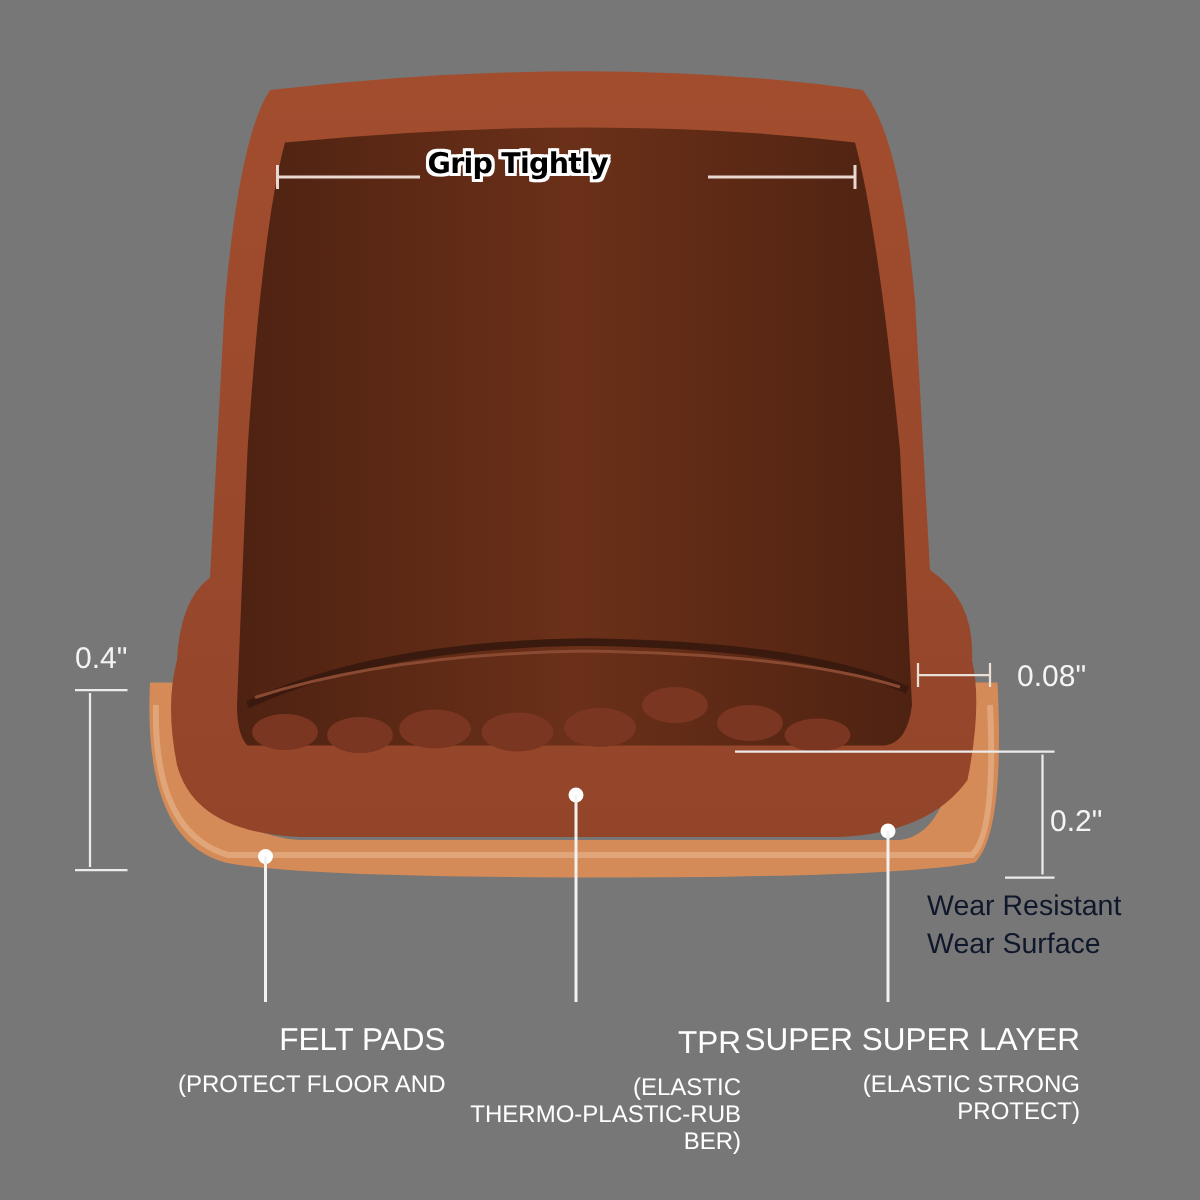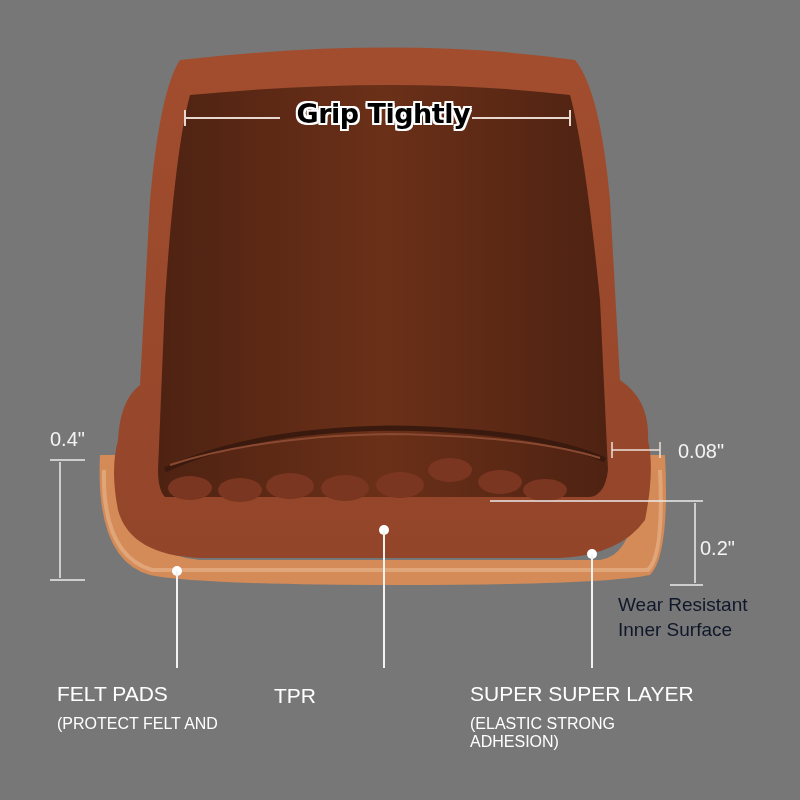--- a/index.html
+++ b/index.html
@@ -1,27 +1,27 @@
 <!DOCTYPE html>
 <html><head>
 <meta charset="utf-8">
 <style>
   html, body { margin:0; padding:0; }
   body { width:800px; height:800px; background:#777777; position:relative; overflow:hidden;
          font-family:"Liberation Sans", sans-serif; color:#ffffff; }
   .abs { position:absolute; }
   svg.main { position:absolute; left:0; top:0; }
-  .grip-title { position:absolute; left:285px; top:98px; width:185px; text-align:right;
-    font-family:"DejaVu Sans", sans-serif; font-weight:bold; font-size:27px; color:#000;
+  .grip-title { position:absolute; left:285px; top:98px; width:185px; text-align:left;
+    font-family:"DejaVu Sans", sans-serif; font-weight:bold; font-size:19px; color:#000;
     letter-spacing:-0.5px;
     text-shadow: -2px -2px 0 #fff, 2px -2px 0 #fff, -2px 2px 0 #fff, 2px 2px 0 #fff,
                  0 -2px 0 #fff, 0 2px 0 #fff, -2px 0 0 #fff, 2px 0 0 #fff; }
   .dim { font-size:20px; color:#f4f4f4; }
   .side-note { font-size:19px; line-height:25px; color:#0f172a; }
-  .label { position:absolute; text-align:left; }
+  .label { position:absolute; text-align:right; }
   .label .t { font-size:21px; line-height:26px; }
   .label .s { font-size:16px; line-height:18px; margin-top:8px; }
 </style>
 </head>
 <body>
 
 <svg class="main" width="800" height="800" viewBox="0 0 800 800">
   <defs>
     <linearGradient id="innerGrad" x1="0" x2="1" y1="0" y2="0">
       <stop offset="0" stop-color="#4e2212"></stop>
@@ -91,33 +91,38 @@
 </svg>
 
 <div class="grip-title">Grip Tightly</div>
 
 <div class="abs dim" style="left:50px; top:428px;">0.4"</div>
 <div class="abs dim" style="left:678px; top:440px;">0.08"</div>
 <div class="abs dim" style="left:700px; top:537px;">0.2"</div>
 
 <div class="abs side-note" style="left:618px; top:592px;">
   <div>Wear Resistant</div>
-  <div>Inner Surface</div>
+  <div>Wear Surface</div>
 </div>
 
 <div class="label" style="left:57px; width:240px; top:681px;">
   <div class="t">FELT PADS</div>
   <div class="s">
-    <div>(PROTECT FELT AND</div>
+    <div>(PROTECT FLOOR AND</div>
   </div>
 </div>
 
 <div class="label" style="left:274px; width:220px; top:683px;">
   <div class="t">TPR</div>
+  <div class="s">
+    <div>(ELASTIC</div>
+    <div>THERMO-PLASTIC-RUB</div>
+    <div>BER)</div>
+  </div>
 </div>
 
 <div class="label" style="left:470px; width:250px; top:681px;">
   <div class="t">SUPER SUPER LAYER</div>
   <div class="s">
     <div>(ELASTIC STRONG</div>
-    <div>ADHESION)</div>
+    <div>PROTECT)</div>
   </div>
 </div>
 
 </body></html>

